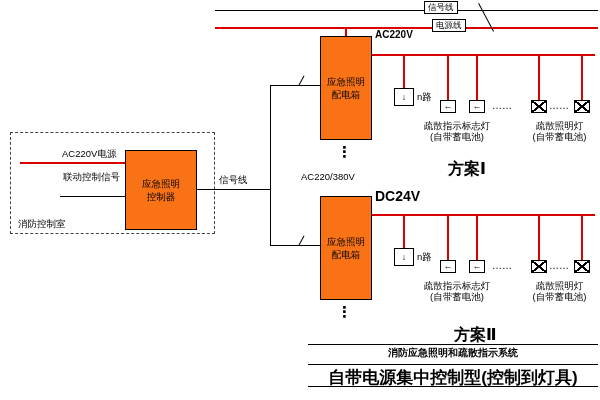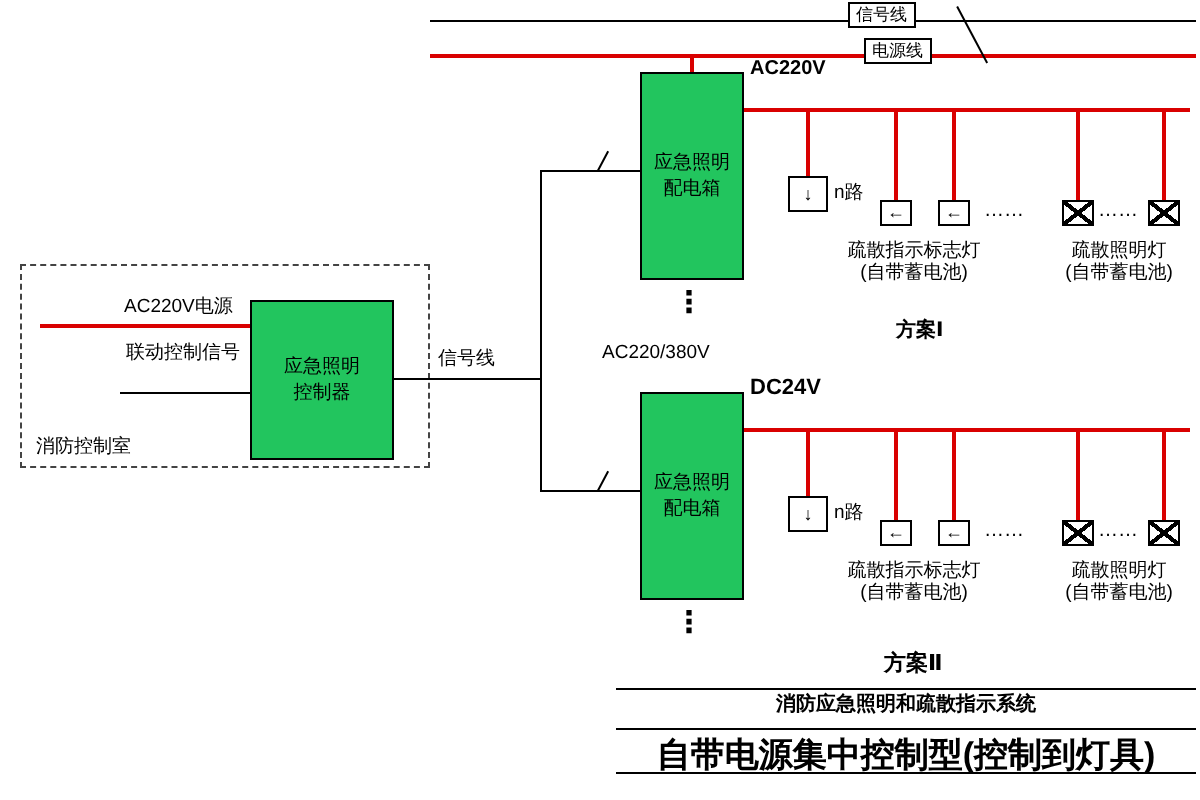--- a/index.html
+++ b/index.html
@@ -3,21 +3,21 @@
 <meta charset="utf-8">
 <style>
   *{margin:0;padding:0;box-sizing:border-box}
   html,body{background:#fff}
   body{font-family:"Liberation Sans","DejaVu Sans",sans-serif;color:#000}
   #canvas{position:relative;width:600px;height:400px;background:#fff;overflow:hidden}
   .hline,.vline,.slash,.leader{position:absolute;background:#000}
   .red{background:var(--power,#d90000)}
   .lbl{position:absolute;font-size:9.5px;line-height:1.15;white-space:nowrap}
   .boxlbl{position:absolute;font-size:8.5px;line-height:1.1;border:1px solid #000;background:#fff;padding:1px 3px;white-space:nowrap;z-index:3}
-  .node{position:absolute;border:1.5px solid #000;background:#22c55e;display:flex;flex-direction:column;align-items:center;justify-content:center;text-align:center;font-size:9.5px;line-height:1.4;z-index:2}
+  .node{position:absolute;border:1.5px solid #000;background:#f97316;display:flex;flex-direction:column;align-items:center;justify-content:center;text-align:center;font-size:9.5px;line-height:1.4;z-index:2}
   .dev{position:absolute;width:16px;height:13px;border:1px solid #000;background:#fff;font-size:9px;line-height:11px;text-align:center;z-index:2}
   .lampbox{background-image:
       linear-gradient(to top right,transparent 44%,#000 44%,#000 56%,transparent 56%),
       linear-gradient(to bottom right,transparent 44%,#000 44%,#000 56%,transparent 56%);
     background-color:#fff}
   .scheme{position:absolute;left:372px;width:228px;height:130px}
   .center{text-align:center}
   .b{font-weight:bold}
   .vdots{position:absolute;font-size:15px;line-height:1;font-weight:bold}
 </style>
@@ -55,21 +55,21 @@
     <span>应急照明</span>
     <span>配电箱</span>
   </div>
   <div class="lbl b" style="left:375px;top:29px;font-size:10px">AC220V</div>
   <div class="vdots" style="left:337px;top:144px">⋮</div>
   <div class="lbl" style="left:301px;top:172px">AC220/380V</div>
   <div class="node" style="left:320px;top:196px;width:52px;height:104px">
     <span>应急照明</span>
     <span>配电箱</span>
   </div>
-  <div class="lbl b" style="left:375px;top:188px;font-size:11px">DC24V</div>
+  <div class="lbl b" style="left:375px;top:188px;font-size:14px">DC24V</div>
   <div class="vdots" style="left:337px;top:304px">⋮</div>
 
   <div class="scheme" style="top:54px">
     <div class="hline red" style="left:0;top:0;width:223px;height:2px"></div>
     <div class="vline red" style="left:31px;top:2px;width:2px;height:32px"></div>
     <div class="vline red" style="left:75px;top:2px;width:2px;height:44px"></div>
     <div class="vline red" style="left:104px;top:2px;width:2px;height:44px"></div>
     <div class="vline red" style="left:166px;top:2px;width:2px;height:44px"></div>
     <div class="vline red" style="left:209px;top:2px;width:2px;height:44px"></div>
     <div class="dev" style="left:22px;top:34px;width:20px;height:18px;line-height:16px">↓</div>
@@ -81,21 +81,21 @@
     <div class="lbl" style="left:177px;top:46px;font-size:10px">……</div>
     <div class="dev lampbox" style="left:202px;top:46px"></div>
     <div class="lbl center" style="left:30px;top:67px;width:110px;white-space:normal">
       <div>疏散指示标志灯</div>
       <div>(自带蓄电池)</div>
     </div>
     <div class="lbl center" style="left:145px;top:67px;width:85px;white-space:normal">
       <div>疏散照明灯</div>
       <div>(自带蓄电池)</div>
     </div>
-    <div class="lbl b" style="left:76px;top:106px;font-size:10px">方案Ⅰ</div>
+    <div class="lbl b" style="left:76px;top:106px;font-size:16px">方案Ⅰ</div>
   </div>
 
   <div class="scheme" style="top:214px">
     <div class="hline red" style="left:0;top:0;width:223px;height:2px"></div>
     <div class="vline red" style="left:31px;top:2px;width:2px;height:32px"></div>
     <div class="vline red" style="left:75px;top:2px;width:2px;height:44px"></div>
     <div class="vline red" style="left:104px;top:2px;width:2px;height:44px"></div>
     <div class="vline red" style="left:166px;top:2px;width:2px;height:44px"></div>
     <div class="vline red" style="left:209px;top:2px;width:2px;height:44px"></div>
     <div class="dev" style="left:22px;top:34px;width:20px;height:18px;line-height:16px">↓</div>
@@ -107,21 +107,21 @@
     <div class="lbl" style="left:177px;top:46px;font-size:10px">……</div>
     <div class="dev lampbox" style="left:202px;top:46px"></div>
     <div class="lbl center" style="left:30px;top:67px;width:110px;white-space:normal">
       <div>疏散指示标志灯</div>
       <div>(自带蓄电池)</div>
     </div>
     <div class="lbl center" style="left:145px;top:67px;width:85px;white-space:normal">
       <div>疏散照明灯</div>
       <div>(自带蓄电池)</div>
     </div>
-    <div class="lbl b" style="left:70px;top:112px;font-size:11px">方案Ⅱ</div>
+    <div class="lbl b" style="left:82px;top:112px;font-size:16px">方案Ⅱ</div>
   </div>
 
   <div class="hline" style="left:308px;top:344px;width:290px;height:1px"></div>
   <div class="lbl b center" style="left:308px;top:347px;width:290px;font-size:10px">消防应急照明和疏散指示系统</div>
   <div class="hline" style="left:308px;top:364px;width:290px;height:1px"></div>
   <div class="lbl b center" style="left:308px;top:368px;width:290px;font-size:17px">自带电源集中控制型(控制到灯具)</div>
   <div class="hline" style="left:308px;top:386px;width:290px;height:1px"></div>
 
 </div>
 

